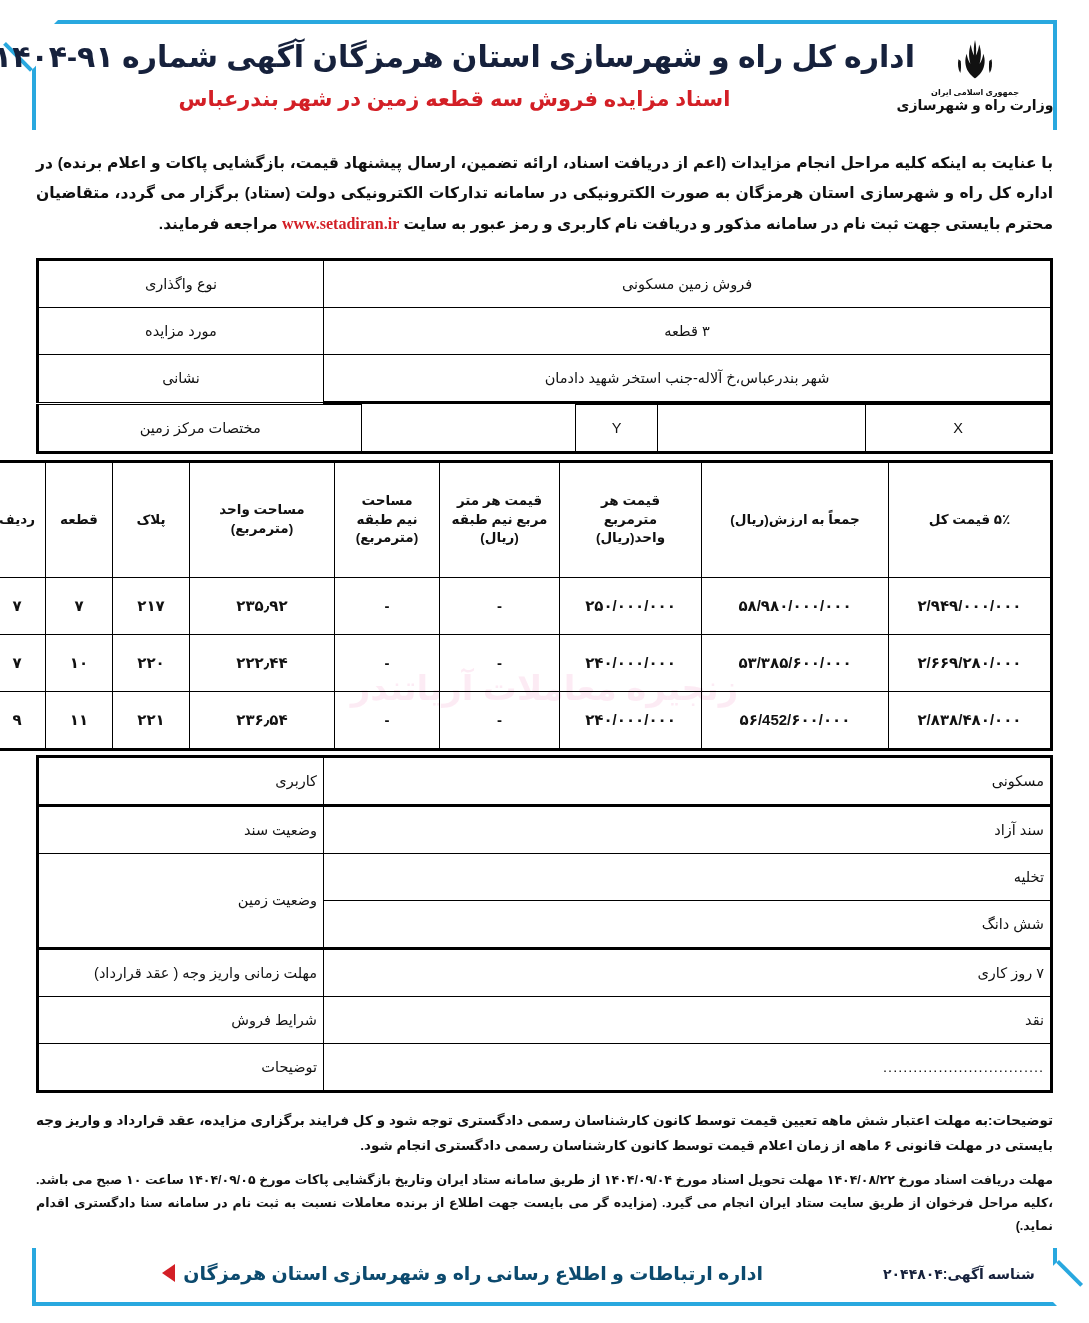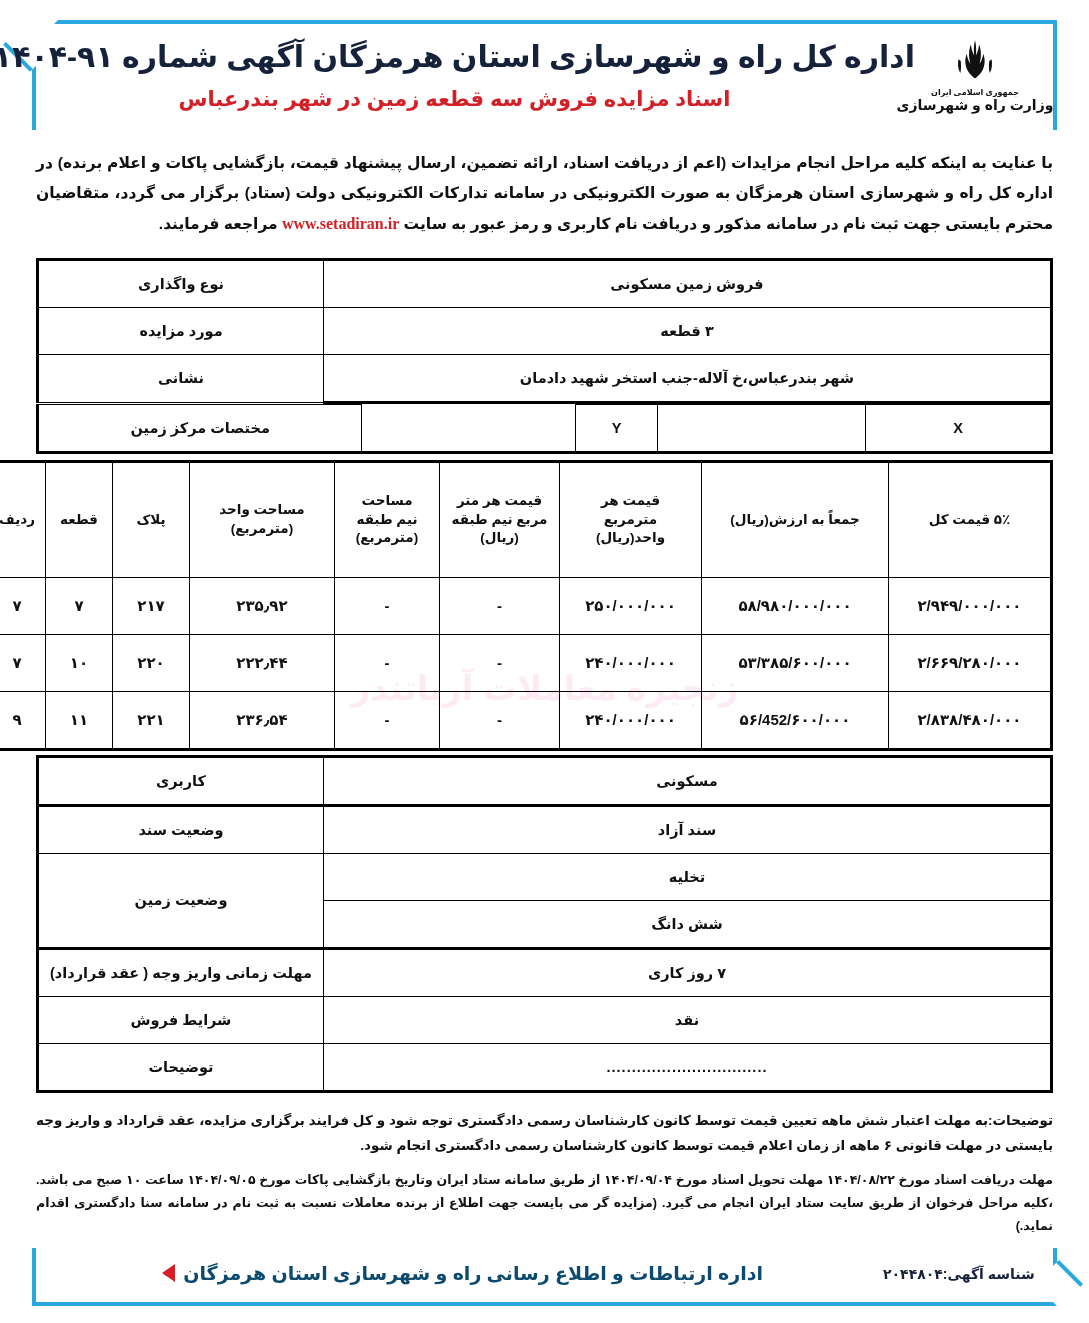--- a/index.html
+++ b/index.html
@@ -144,21 +144,21 @@
     border-collapse: collapse;
     table-layout: fixed;
   }
   .info-table {
     margin: 18px 36px 0 36px;
     width: 1017px;
   }
   .info-table td {
     border: 1px solid #000;
     font-size: 14.5px;
-    font-weight: bold;
+    font-weight: normal;
     text-align: center;
     height: 42px;
     padding: 2px 6px;
     color: #111;
   }
   .info-table td.label {
     width: 272px;
   }
   .thick-top { border-top: 3px solid #000 !important; }
   .thick-bottom { border-bottom: 3px solid #000 !important; }
@@ -204,22 +204,22 @@
   .c-panj    { width: 157px; }
 
   
   .info-table2 {
     margin: 4px 36px 0 36px;
     width: 1017px;
   }
   .info-table2 td {
     border: 1px solid #000;
     font-size: 14.5px;
-    font-weight: bold;
-    text-align: center;
+    font-weight: normal;
+    text-align: right;
     height: 42px;
     padding: 2px 6px;
     color: #111;
   }
   .info-table2 td.label { width: 272px; }
 
   
   .notes {
     margin: 16px 36px 8px 36px;
     font-size: 12.5px;

